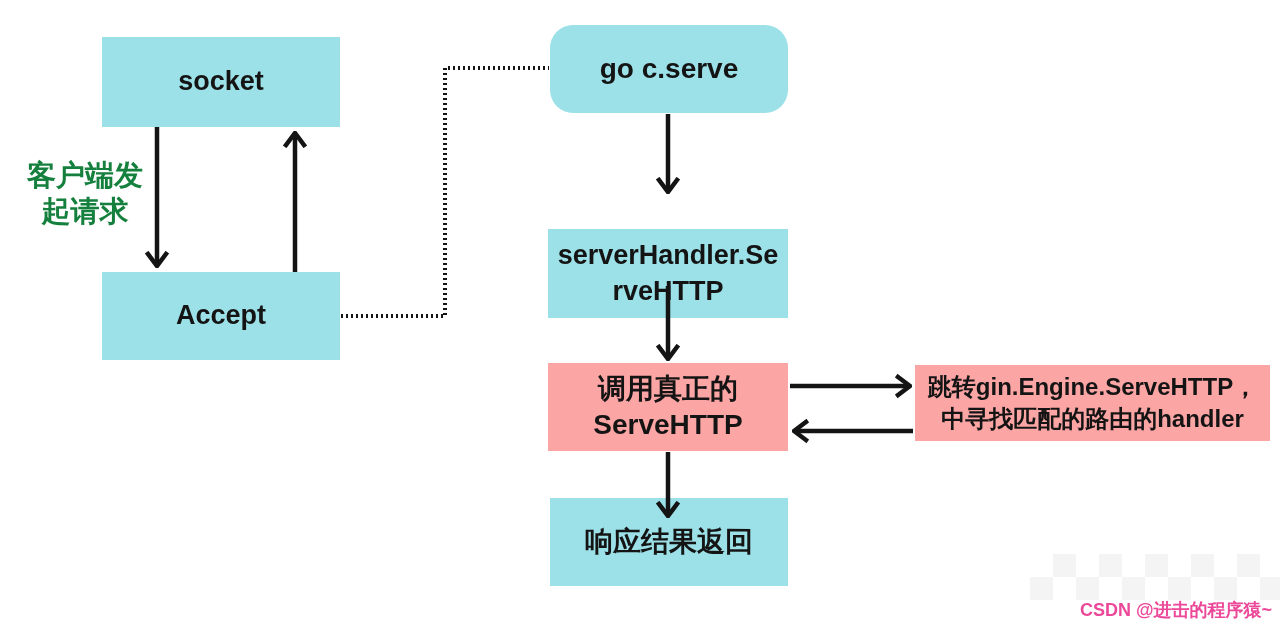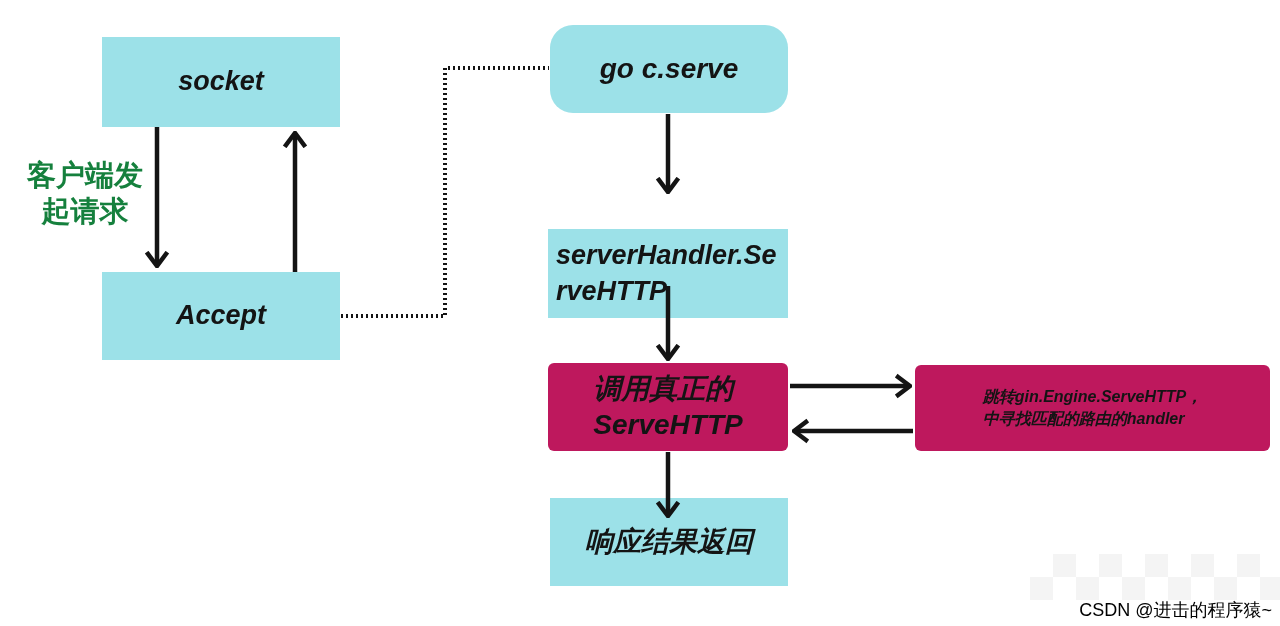--- a/index.html
+++ b/index.html
@@ -13,40 +13,40 @@
     width: 1280px;
     height: 626px;
     background: #ffffff;
     overflow: hidden;
   }
   .node {
     position: absolute;
     display: flex;
     align-items: center;
     justify-content: center;
+    text-align: center;
     color: #141414;
     font-weight: 700;
     font-size: 27px;
     line-height: 1.3;
     white-space: pre-line;
     box-sizing: border-box;
-    font-style: italic;
   }
   .node.cyan { background: #9ce1e8; }
-  .node.pink { background: #be185d; border-radius: 6px; }
+  .node.pink { background: #fca5a5; }
 
   #node-socket        { left: 102px; top: 37px;  width: 238px; height: 90px; }
   #node-accept        { left: 102px; top: 272px; width: 238px; height: 88px; }
   #node-go-c-serve    { left: 550px; top: 25px;  width: 238px; height: 88px; font-size: 28px; border-radius: 23px; }
   #node-serverhandler { left: 548px; top: 196px; width: 240px; height: 89px;
                         font-size: 27px; word-break: break-all; padding: 0 8px; margin-top: 33px; }
   #node-call-real     { left: 548px; top: 363px; width: 240px; height: 88px; font-size: 28px; }
   #node-response      { left: 550px; top: 498px; width: 238px; height: 88px; font-size: 28px; }
-  #node-gin-engine    { left: 915px; top: 365px; width: 355px; height: 86px;
-                        font-size: 16px; line-height: 1.35; }
+  #node-gin-engine    { left: 915px; top: 365px; width: 355px; height: 76px;
+                        font-size: 24px; line-height: 1.35; }
 
   .edge-label {
     position: absolute;
     color: #15803d;
     font-weight: 700;
     font-size: 29px;
     line-height: 36px;
     text-align: center;
     white-space: pre-line;
   }
@@ -66,23 +66,23 @@
     left: 1030px; top: 554px;
     width: 250px; height: 46px;
     background-image: conic-gradient(#f3f3f3 0deg 90deg, #ffffff 90deg 180deg,
                                      #f3f3f3 180deg 270deg, #ffffff 270deg 360deg);
     background-size: 46px 46px;
     opacity: 0.9;
   }
   #watermark-text {
     position: absolute;
     right: 8px; top: 598px;
-    color: #000000;
+    color: #ec4899;
     font-size: 18px;
-    font-weight: 400;
+    font-weight: 700;
   }
 </style>
 </head>
 <body>
 
 <div id="stage">
 
   <div class="node cyan" id="node-socket">socket</div>
 
   <div class="node cyan" id="node-accept">Accept</div>

